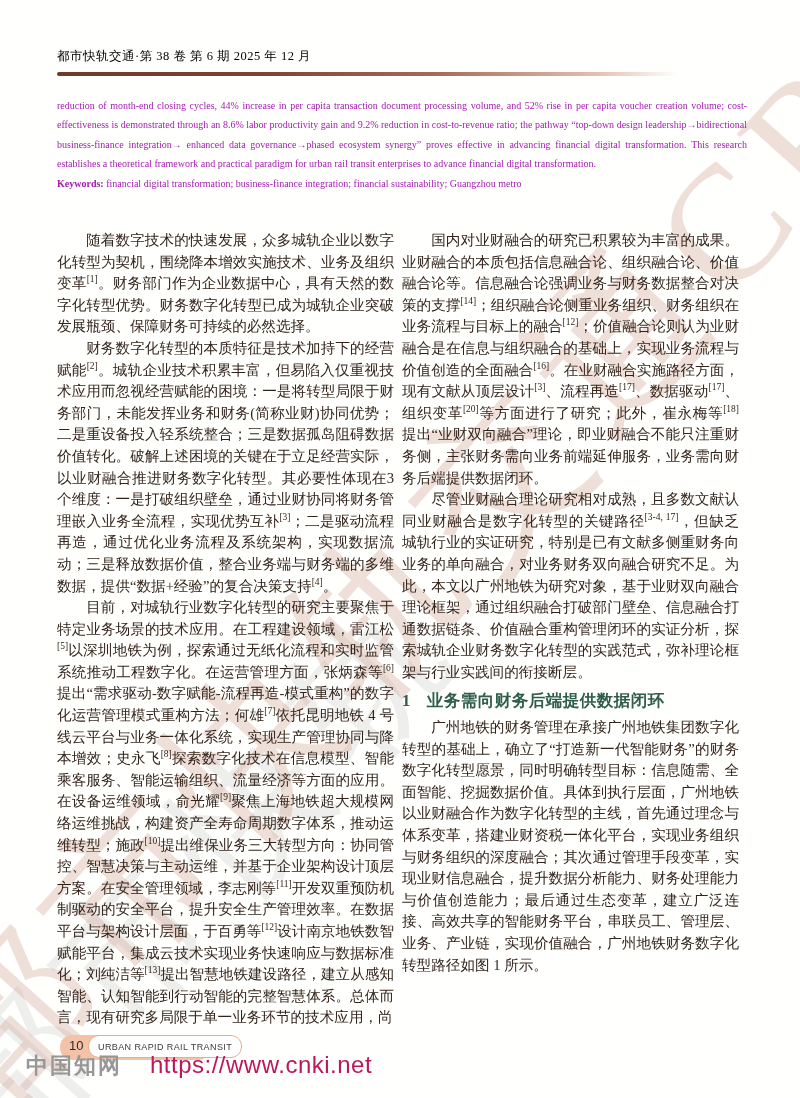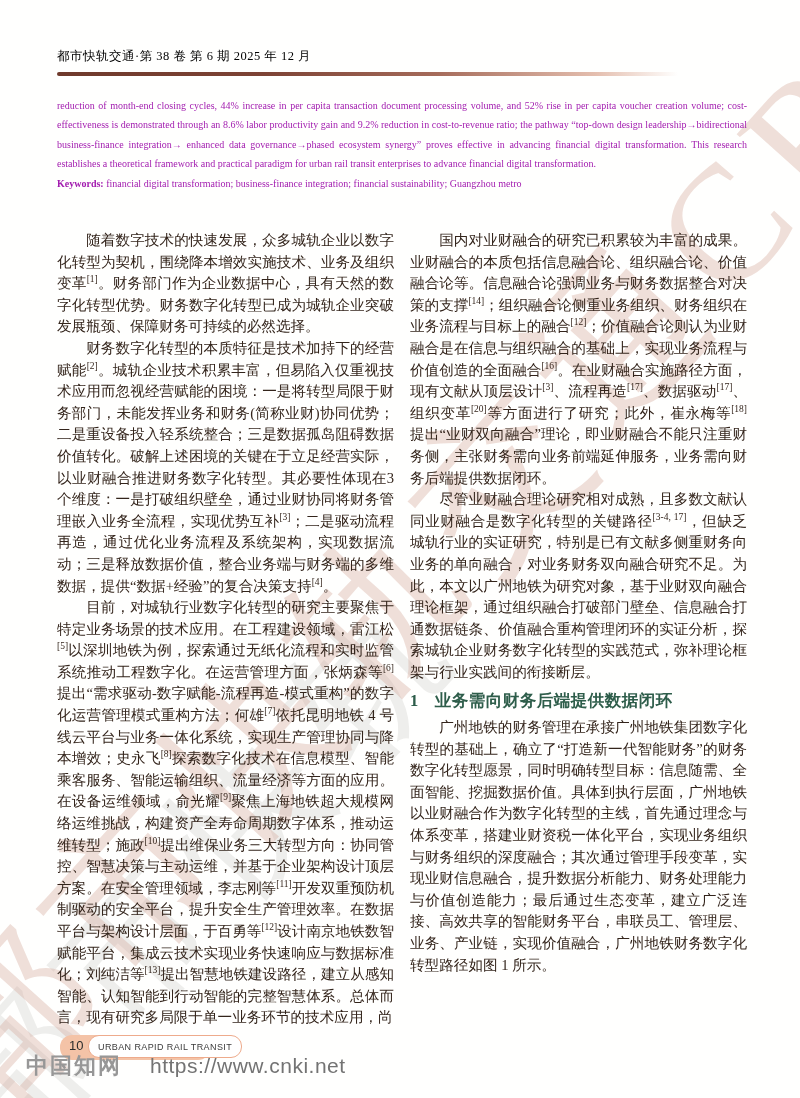--- a/index.html
+++ b/index.html
@@ -21,21 +21,21 @@
   
   .abstract-en{
     position:absolute;left:57px;top:96px;width:690px;
     font-size:10px;line-height:19.4px;text-align:justify;color:#a21caf;
   }
   .abstract-en p{margin:0;}
   .kw-label{font-weight:bold;}
   
   .columns{
     position:absolute;left:57px;top:230px;width:690px;
-    display:flex;gap:16px;
+    display:flex;gap:8px;
   }
   .col{width:337px;font-size:14.6px;line-height:21.6px;text-align:justify;color:#33241b;}
   .col p{margin:0;text-indent:2em;}
   .col p.no-indent{text-indent:0;}
   .col sup{font-size:9.5px;line-height:0;}
   
   .section-heading{
     margin:7px 0 5px 0;color:#2e5d4a;font-weight:bold;font-size:16.5px;
     text-indent:0;letter-spacing:0.5px;display:flex;align-items:baseline;
   }
@@ -54,21 +54,21 @@
     position:absolute;left:9px;top:3px;
     font-family:"Liberation Sans","DejaVu Sans",sans-serif;
     font-size:13px;color:#2c2c2c;
   }
   
   .cnki-mark{
     position:absolute;left:26px;top:1051px;display:flex;gap:28px;align-items:baseline;
     color:#9d9d9d;font-family:"Liberation Sans","DejaVu Sans",sans-serif;
   }
   .cnki-cn{font-size:22px;font-weight:bold;letter-spacing:2px;color:#979797;}
-  .cnki-url{font-size:21px;color:#737373;letter-spacing:0.5px;}
+  .cnki-url{font-size:24px;color:#be185d;letter-spacing:0.5px;}
   
   .wm-diag{
     position:absolute;left:-130px;top:1010px;
     transform:rotate(-48deg);transform-origin:left top;
     font-size:165px;letter-spacing:18px;white-space:nowrap;
     color:rgba(213,170,157,0.38);font-family:"Liberation Serif",serif;
     pointer-events:none;
   }
   .wm-diag-gray{
     position:absolute;left:-110px;top:1065px;

